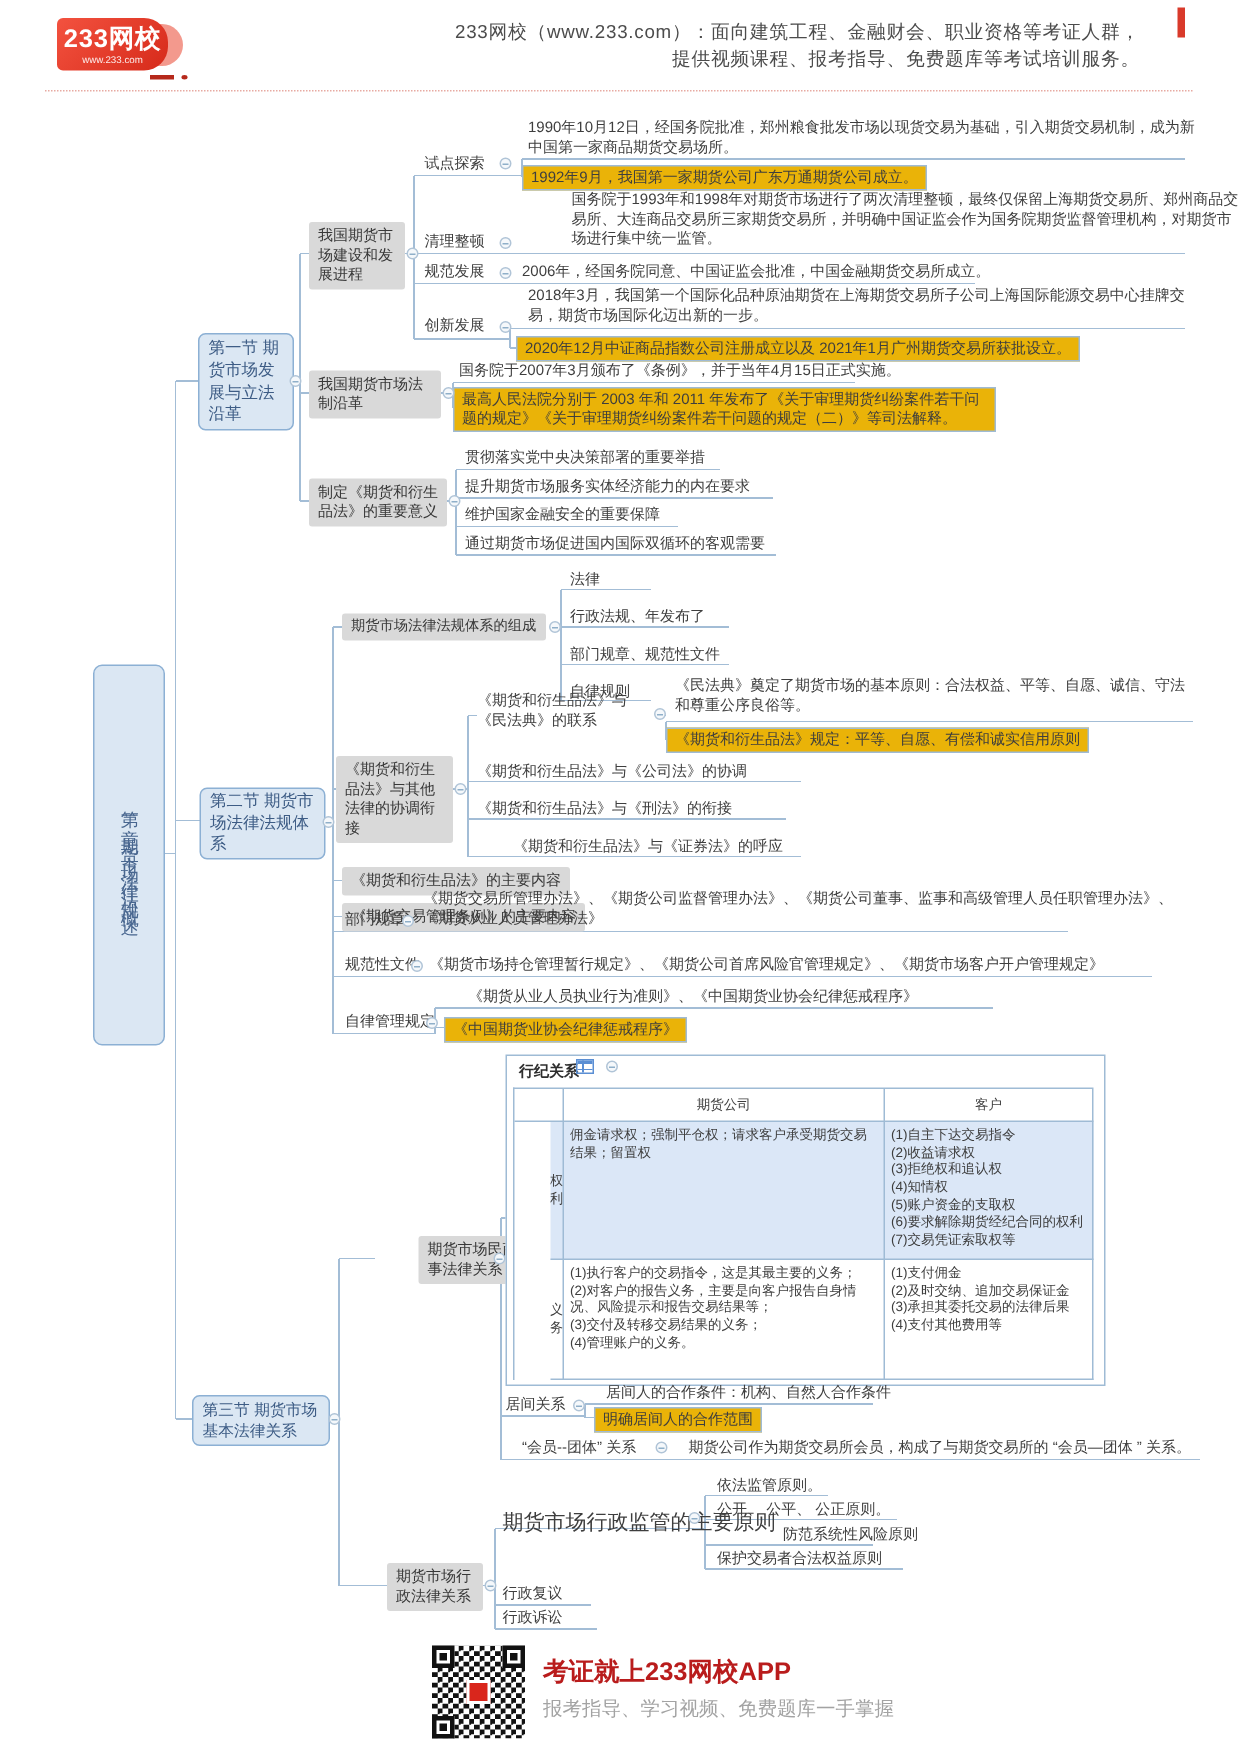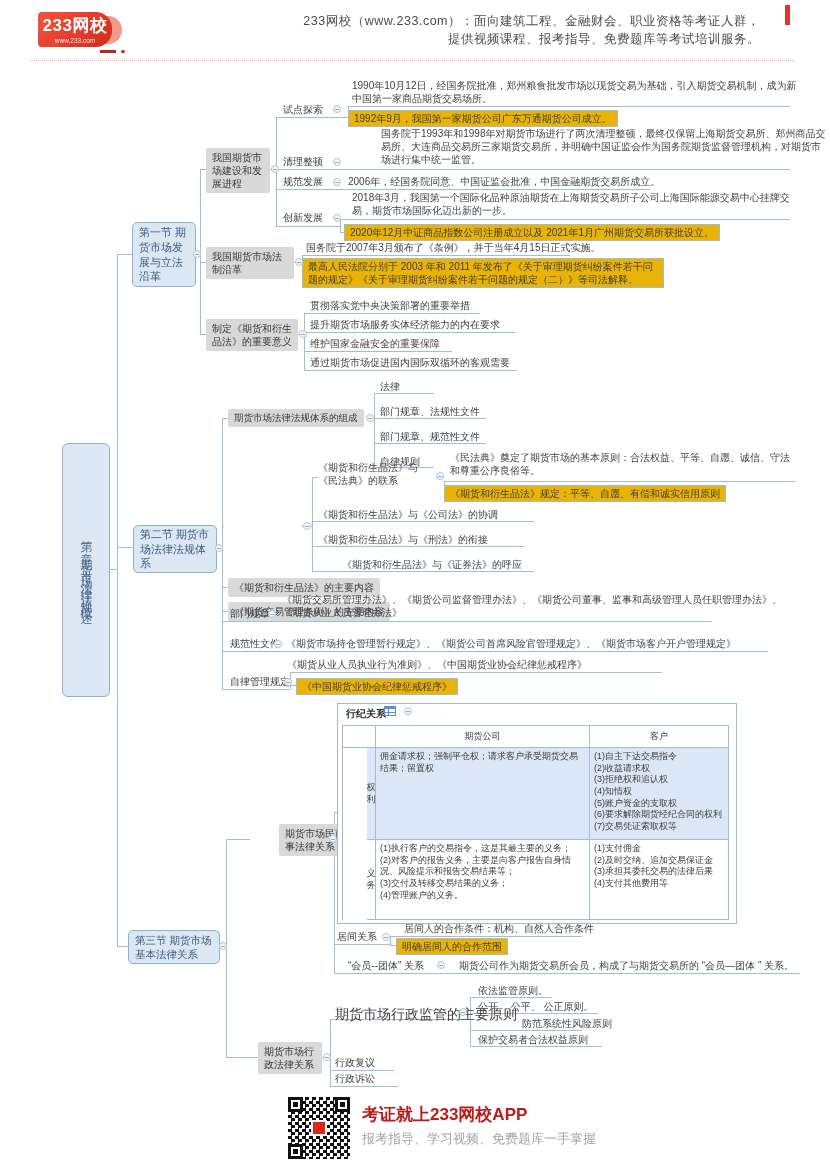--- a/index.html
+++ b/index.html
@@ -128,42 +128,43 @@
   <div class="bx" style="left:302px;top:258px;width:350px;">最高人民法院分别于 2003 年和 2011 年发布了《关于审理期货纠纷案件若干问题的规定》《关于审理期货纠纷案件若干问题的规定（二）》等司法解释。</div>
 
   <div class="gray" style="left:206px;top:319px;width:80px;min-height:24px;">制定《期货和衍生品法》的重要意义</div>
   <div class="t nw" style="left:310px;top:300px;">贯彻落实党中央决策部署的重要举措</div>
   <div class="t nw" style="left:310px;top:319px;">提升期货市场服务实体经济能力的内在要求</div>
   <div class="t nw" style="left:310px;top:338px;">维护国家金融安全的重要保障</div>
   <div class="t nw" style="left:310px;top:357px;">通过期货市场促进国内国际双循环的客观需要</div>
 
   <div class="gray" style="left:228px;top:409px;white-space:nowrap;font-size:9.5px;">期货市场法律法规体系的组成</div>
   <div class="t nw" style="left:380px;top:381px;">法律</div>
-  <div class="t nw" style="left:380px;top:406px;">部门规章、法规性文件</div>
+  <div class="t nw" style="left:380px;top:406px;">行政法规、年发布了</div>
   <div class="t nw" style="left:380px;top:431px;">部门规章、规范性文件</div>
   <div class="t nw" style="left:380px;top:456px;">自律规则</div>
 
+  <div class="gray" style="left:224px;top:504px;width:66px;min-height:36px;">《期货和衍生品法》与其他法律的协调衔接</div>
   <div class="t" style="left:318px;top:462px;width:118px;">《期货和衍生品法》与《民法典》的联系</div>
   <div class="t" style="left:450px;top:452px;width:348px;">《民法典》奠定了期货市场的基本原则：合法权益、平等、自愿、诚信、守法和尊重公序良俗等。</div>
   <div class="bx nw" style="left:444px;top:485px;">《期货和衍生品法》规定：平等、自愿、有偿和诚实信用原则</div>
   <div class="t nw" style="left:318px;top:509px;">《期货和衍生品法》与《公司法》的协调</div>
   <div class="t nw" style="left:318px;top:534px;">《期货和衍生品法》与《刑法》的衔接</div>
   <div class="t nw" style="left:318px;top:559px;margin-left:24px;">《期货和衍生品法》与《证券法》的呼应</div>
 
   <div class="gray" style="left:228px;top:578px;white-space:nowrap;">《期货和衍生品法》的主要内容</div>
   <div class="gray" style="left:228px;top:602px;white-space:nowrap;">《期货交易管理条例》的主要内容</div>
 
   <div class="t nw" style="left:230px;top:608px;">部门规章</div>
   <div class="t" style="left:282px;top:594px;width:500px;">《期货交易所管理办法》、《期货公司监督管理办法》、《期货公司董事、监事和高级管理人员任职管理办法》、《期货从业人员管理办法》</div>
 
   <div class="t nw" style="left:230px;top:638px;">规范性文件</div>
   <div class="t nw" style="left:286px;top:638px;">《期货市场持仓管理暂行规定》、《期货公司首席风险官管理规定》、《期货市场客户开户管理规定》</div>
 
   <div class="t nw" style="left:230px;top:676px;">自律管理规定</div>
-  <div class="t nw" style="left:287px;top:659px;">《期货从业人员执业行为准则》、《中国期货业协会纪律惩戒程序》</div>
+  <div class="t nw" style="left:312px;top:659px;">《期货从业人员执业行为准则》、《中国期货业协会纪律惩戒程序》</div>
   <div class="bx nw" style="left:296px;top:678px;">《中国期货业协会纪律惩戒程序》</div>
 
   <div class="gray" style="left:250px;top:824px;width:68px;min-height:24px;margin-left:29px;">期货市场民商事法律关系</div>
 
   <div class="xj-box">
     <div class="xj-title">行纪关系</div>
     <div class="grid">
       <div class="cell-head"></div>
       <div class="cell-head">期货公司</div>
       <div class="cell-head">客户</div>

